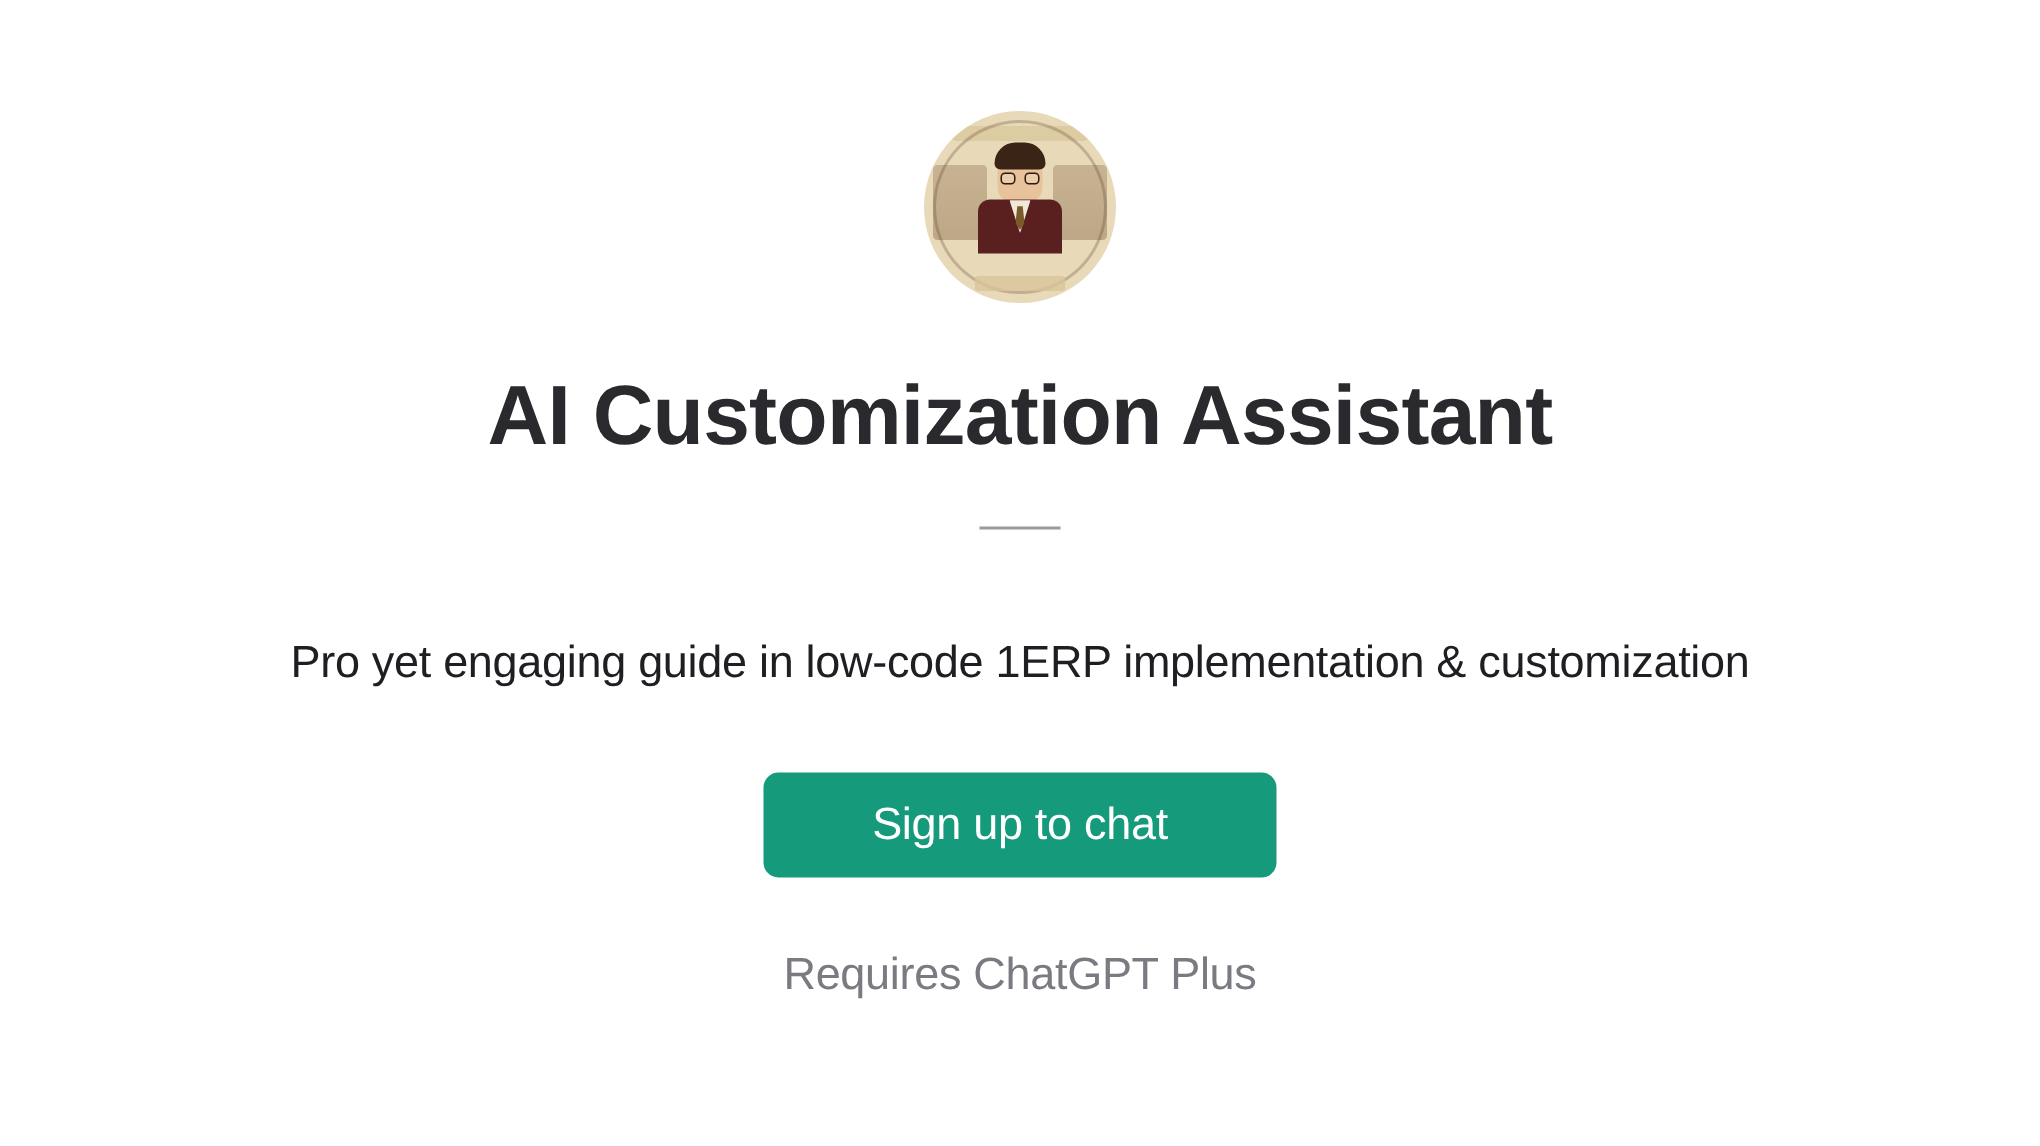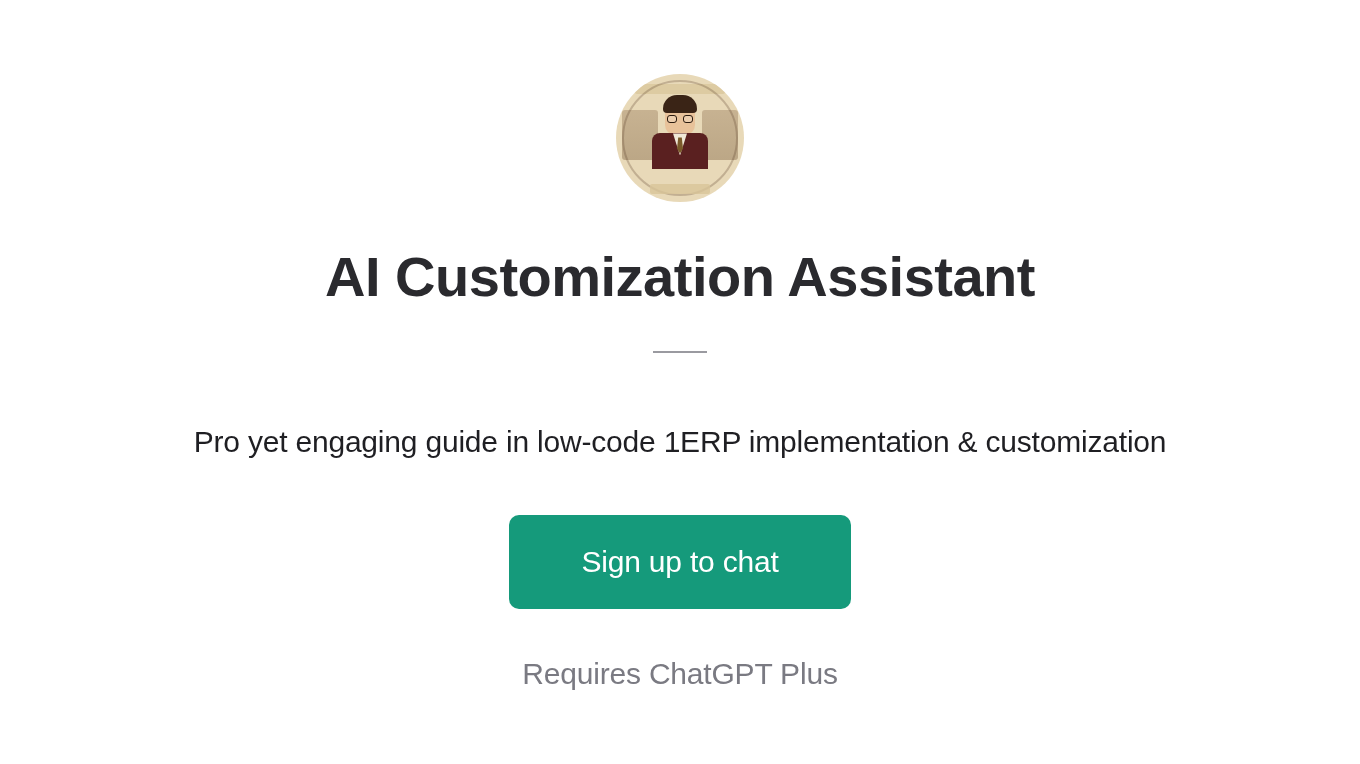--- a/index.html
+++ b/index.html
@@ -161,21 +161,21 @@
       letter-spacing: -0.2px;
     }
     .cta-button {
       margin-top: 56px;
       background: #159a7b;
       color: #ffffff;
       font-size: 30px;
       font-weight: 400;
       border: none;
       border-radius: 10px;
-      padding: 30px 72px;
+      padding: 18px 72px;
       cursor: pointer;
       letter-spacing: -0.2px;
     }
     .footnote {
       margin-top: 48px;
       font-size: 30px;
       font-weight: 400;
       color: #7a7a82;
       letter-spacing: -0.2px;
     }

